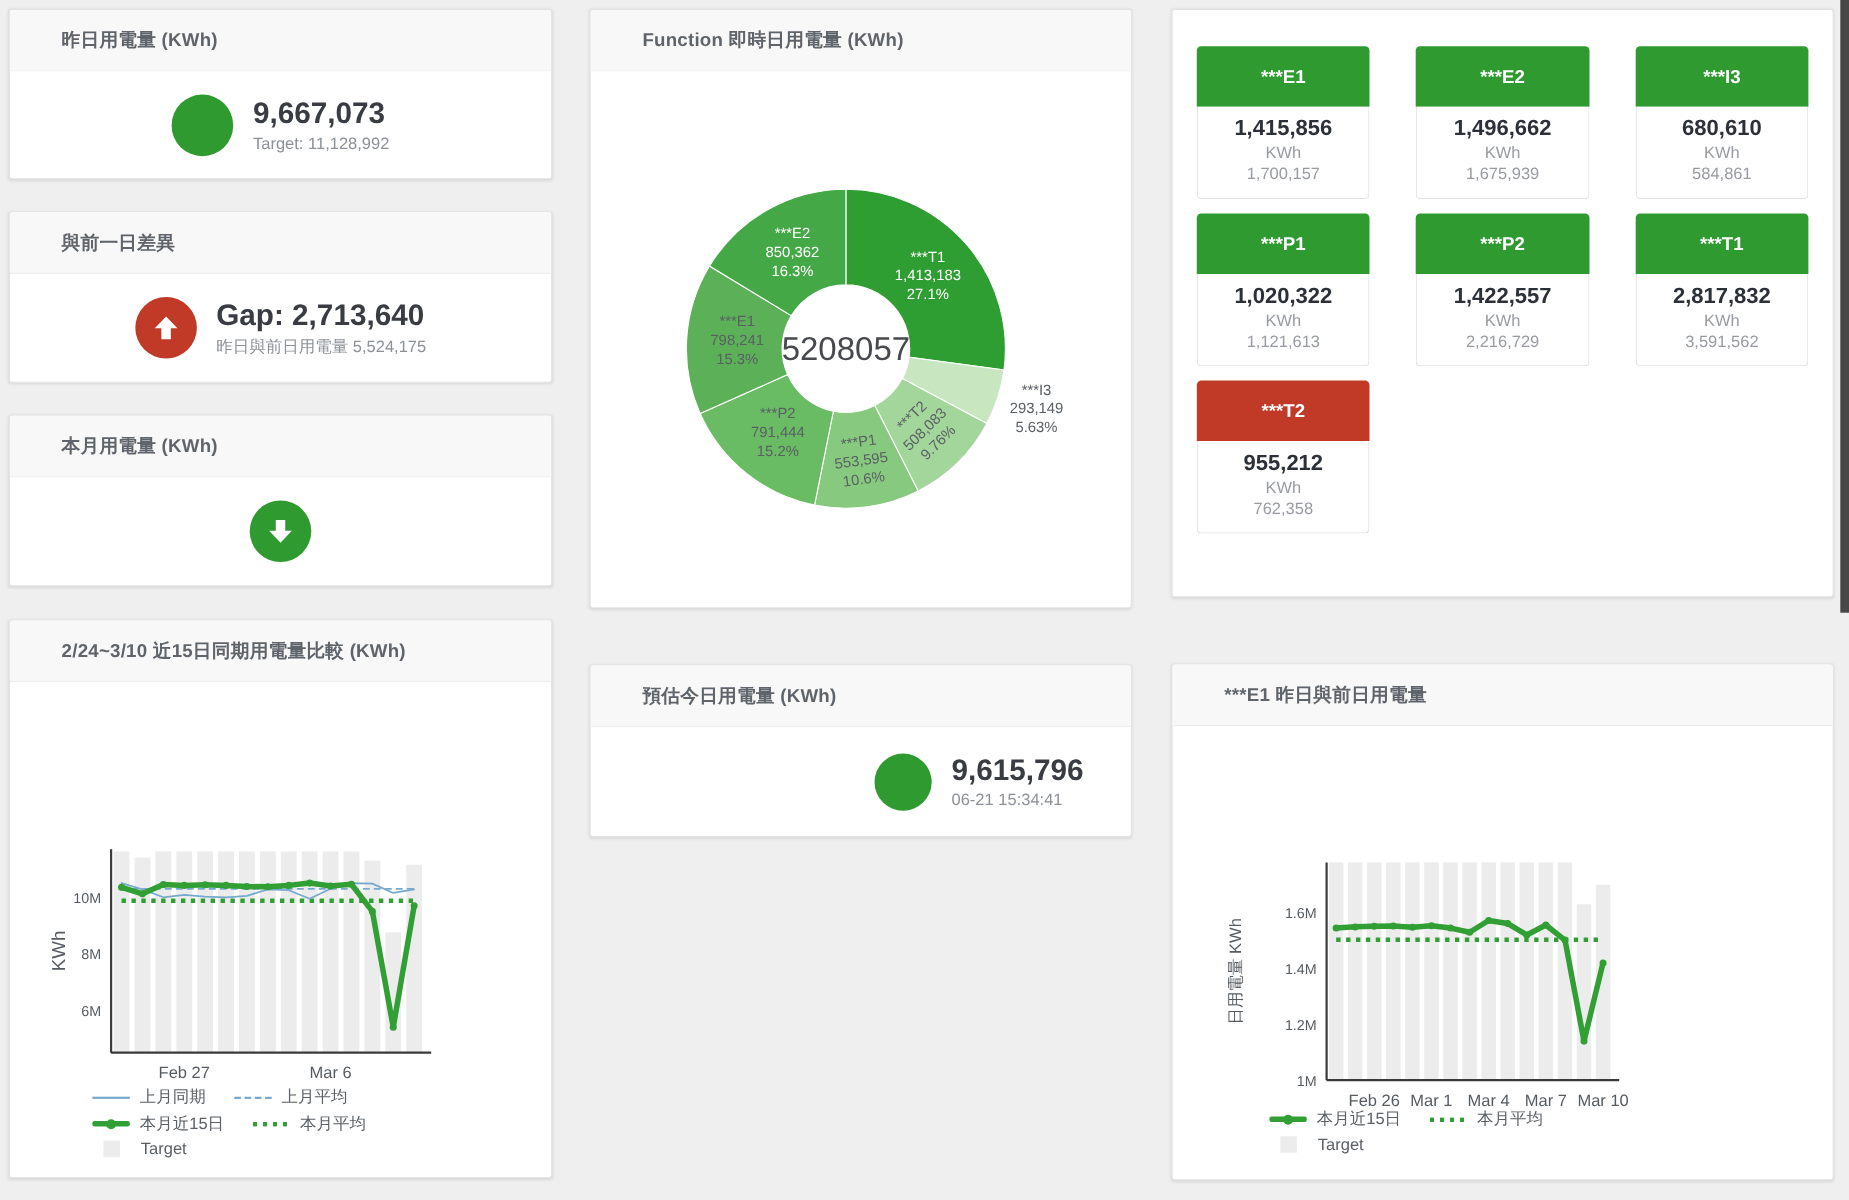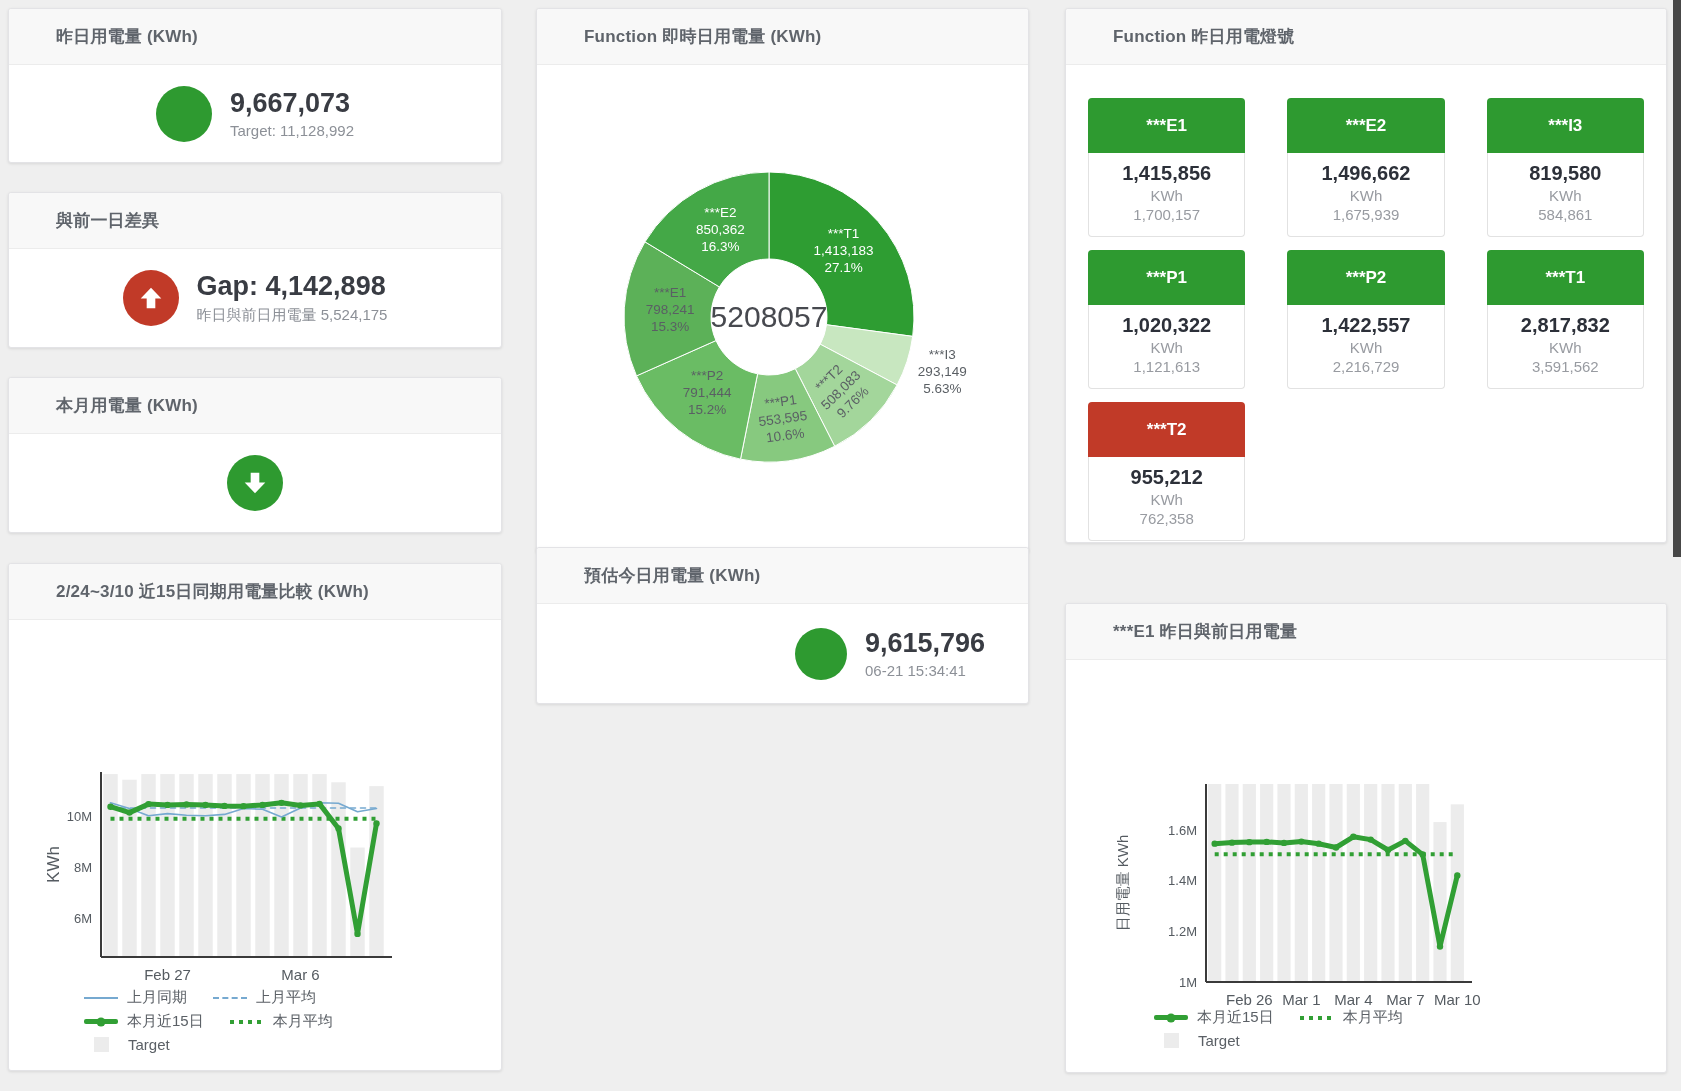--- a/index.html
+++ b/index.html
@@ -113,21 +113,21 @@
     <span class="panel-title">與前一日差異</span>
   </div>
   <div class="panel-body">
     <div class="stat-row">
       <span class="status-circle" id="circ-gap_prev_day" style="background: rgb(193, 58, 40);">
         <svg width="30" height="30" viewBox="0 0 32 32">
             <polygon points="16,5 27,16.5 20.6,16.5 20.6,27 11.4,27 11.4,16.5 5,16.5" fill="#ffffff"></polygon>
           </svg>
       </span>
       <div class="stat-text">
-        <div class="stat-value">Gap: 4,142,898</div>
+        <div class="stat-value">Gap: 2,713,640</div>
         <div class="stat-sub">昨日與前日用電量 5,524,175</div>
       </div>
     </div>
   </div>
 </div>
 
 <div class="panel" style="left:8px; top:377px; width:494px; height:156px;">
   <div class="panel-header">
     <span class="panel-title">本月用電量 (KWh)</span>
   </div>
@@ -241,39 +241,36 @@
         <path d="M 99.49218324331838 310.87850625124315 A 145 145 0 0 1 107.99822578839024 176.84309750679614 L 182.3992903153561 221.93723900271846 A 58 58 0 0 0 178.99687329732734 275.55140250049726 Z" fill="#5cb158" stroke="#ffffff" stroke-width="1"></path>
         <text x="133.19875215553276" y="231.72995818385903" text-anchor="middle" font-size="13.5" fill="#5a5f64"><tspan x="133.19875215553276" dy="0">***E1</tspan><tspan x="133.19875215553276" dy="17">798,241</tspan><tspan x="133.19875215553276" dy="17">15.3%</tspan></text>
         <path d="M 107.99822578839024 176.84309750679614 A 145 145 0 0 1 232.00000000000009 107 L 232.00000000000003 194 A 58 58 0 0 0 182.3992903153561 221.93723900271846 Z" fill="#44a847" stroke="#ffffff" stroke-width="1"></path>
         <text x="183.41547718190034" y="151.74141119553627" text-anchor="middle" font-size="13.5" fill="#ffffff"><tspan x="183.41547718190034" dy="0">***E2</tspan><tspan x="183.41547718190034" dy="17">850,362</tspan><tspan x="183.41547718190034" dy="17">16.3%</tspan></text>
         <circle cx="232" cy="252" r="57.5" fill="#ffffff"></circle>
         <text x="232" y="262" text-anchor="middle" font-size="30" fill="#47494f">5208057</text>
       </svg>
   </div>
 </div>
 
-<div class="panel" style="left:536px; top:547px; width:493px; height:157px;">
+<div class="panel" style="left:536px; top:604px; width:493px; height:157px;">
   <div class="panel-header">
     <span class="panel-title">預估今日用電量 (KWh)</span>
   </div>
   <div class="panel-body">
     <div class="stat-row shift-right">
       <span class="status-circle" id="circ-estimate_today" style="width: 52px; height: 52px; background: rgb(46, 154, 48);"></span>
       <div class="stat-text">
         <div class="stat-value">9,615,796</div>
         <div class="stat-sub">06-21 15:34:41</div>
       </div>
     </div>
   </div>
 </div>
 
 <div class="panel" style="left:1065px; top:8px; width:602px; height:535px;">
-  <div class="panel-header">
-    <span class="panel-title">Function 昨日用電燈號</span>
-  </div>
   <div class="panel-body">
     <div class="tiles-grid" id="tiles-grid">
         <div class="tile">
           <div class="tile-head" style="background: rgb(46, 154, 48);">***E1</div>
           <div class="tile-body">
             <div class="tile-value">1,415,856</div>
             <div class="tile-unit">KWh</div>
             <div class="tile-target">1,700,157</div>
           </div>
         </div>
@@ -281,21 +278,21 @@
           <div class="tile-head" style="background: rgb(46, 154, 48);">***E2</div>
           <div class="tile-body">
             <div class="tile-value">1,496,662</div>
             <div class="tile-unit">KWh</div>
             <div class="tile-target">1,675,939</div>
           </div>
         </div>
         <div class="tile">
           <div class="tile-head" style="background: rgb(46, 154, 48);">***I3</div>
           <div class="tile-body">
-            <div class="tile-value">819,580</div>
+            <div class="tile-value">680,610</div>
             <div class="tile-unit">KWh</div>
             <div class="tile-target">584,861</div>
           </div>
         </div>
         <div class="tile">
           <div class="tile-head" style="background: rgb(46, 154, 48);">***P1</div>
           <div class="tile-body">
             <div class="tile-value">1,020,322</div>
             <div class="tile-unit">KWh</div>
             <div class="tile-target">1,121,613</div>

